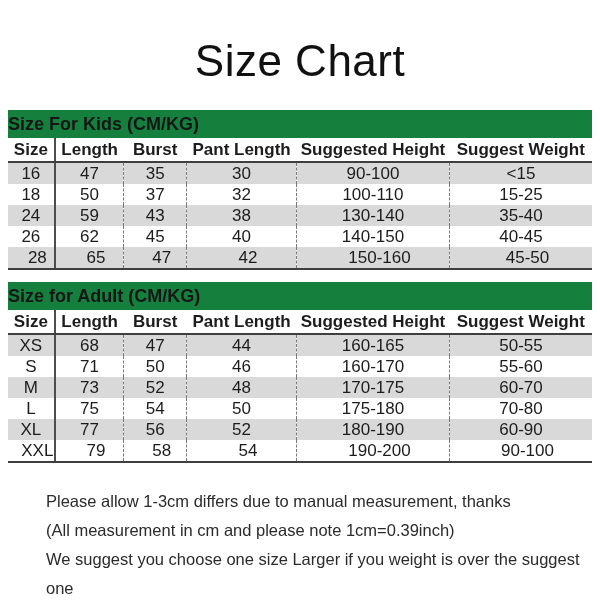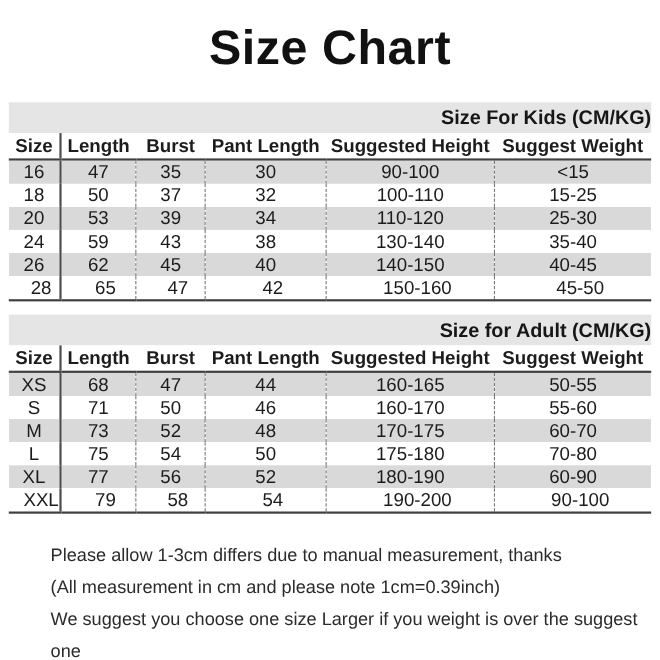--- a/index.html
+++ b/index.html
@@ -10,39 +10,39 @@
   body {
     width: 600px;
     height: 600px;
     font-family: "Liberation Sans", sans-serif;
     color: #1c1c1c;
     overflow: hidden;
   }
   .page-title {
     text-align: center;
     font-size: 44px;
-    font-weight: 700;
+    font-weight: 400;
     letter-spacing: 0.5px;
-    margin: 0;
+    margin: 17px;
     padding-top: 15px;
     height: 58px;
     line-height: 58px;
     color: #111111;
   }
   .table-section {
     margin: 20px 8px 0 8px;
   }
   .table-section.adult {
     margin-top: 12px;
   }
   .banner {
-    background: #e5e5e5;
+    background: #15803d;
     height: 28px;
     line-height: 28px;
-    text-align: right;
+    text-align: left;
     font-size: 18px;
     font-weight: 700;
     color: #161616;
   }
   table.size-table {
     width: 100%;
     border-collapse: collapse;
     table-layout: fixed;
   }
   table.size-table th {
@@ -124,28 +124,20 @@
         </tr>
         <tr>
           <td>18</td>
           <td>50</td>
           <td>37</td>
           <td>32</td>
           <td>100-110</td>
           <td>15-25</td>
         </tr>
         <tr>
-          <td>20</td>
-          <td>53</td>
-          <td>39</td>
-          <td>34</td>
-          <td>110-120</td>
-          <td>25-30</td>
-        </tr>
-        <tr>
           <td>24</td>
           <td>59</td>
           <td>43</td>
           <td>38</td>
           <td>130-140</td>
           <td>35-40</td>
         </tr>
         <tr>
           <td>26</td>
           <td>62</td>

